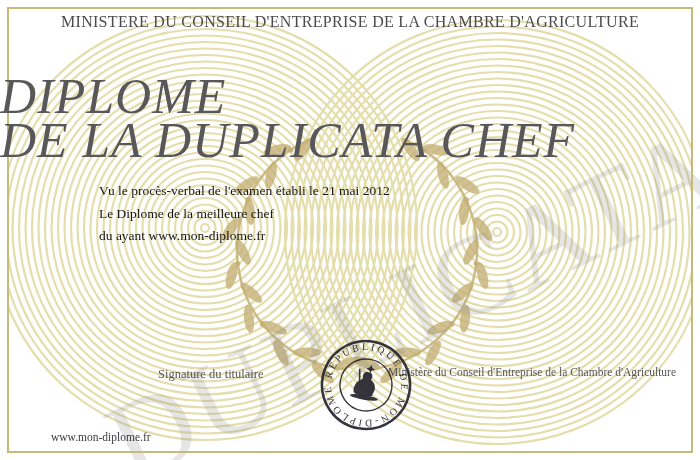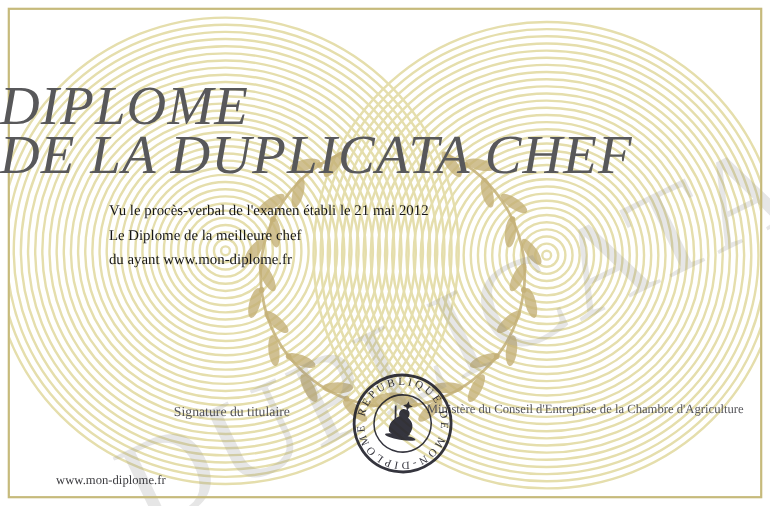--- a/index.html
+++ b/index.html
@@ -163,20 +163,21 @@
       <ellipse cx="443.0" cy="175.2" rx="14" ry="5" transform="rotate(75.0 443.0 175.2)" class="leaf"></ellipse>
       <ellipse cx="436.7" cy="149.8" rx="14" ry="5" transform="rotate(12.5 436.7 149.8)" class="leaf"></ellipse>
       <circle cx="423.2" cy="149.9" r="2.6" class="berry"></circle>
       <ellipse cx="410.5" cy="149.3" rx="14" ry="5" transform="rotate(54.0 410.5 149.3)" class="leaf"></ellipse>
     </svg>
 
   <div class="watermark">DUPLICATA</div>
 
   <div class="border-frame"></div>
 
+  <div class="header">MINISTERE DU CONSEIL D'ENTREPRISE DE LA CHAMBRE D'AGRICULTURE</div>
 
   <div class="title">
     <div>DIPLOME</div>
     <div>DE LA DUPLICATA CHEF</div>
   </div>
 
   <div class="body-text">
     <div>Vu le procès-verbal de l'examen établi le 21 mai 2012</div>
     <div>Le Diplome de la meilleure chef</div>
     <div>du ayant www.mon-diplome.fr</div>

